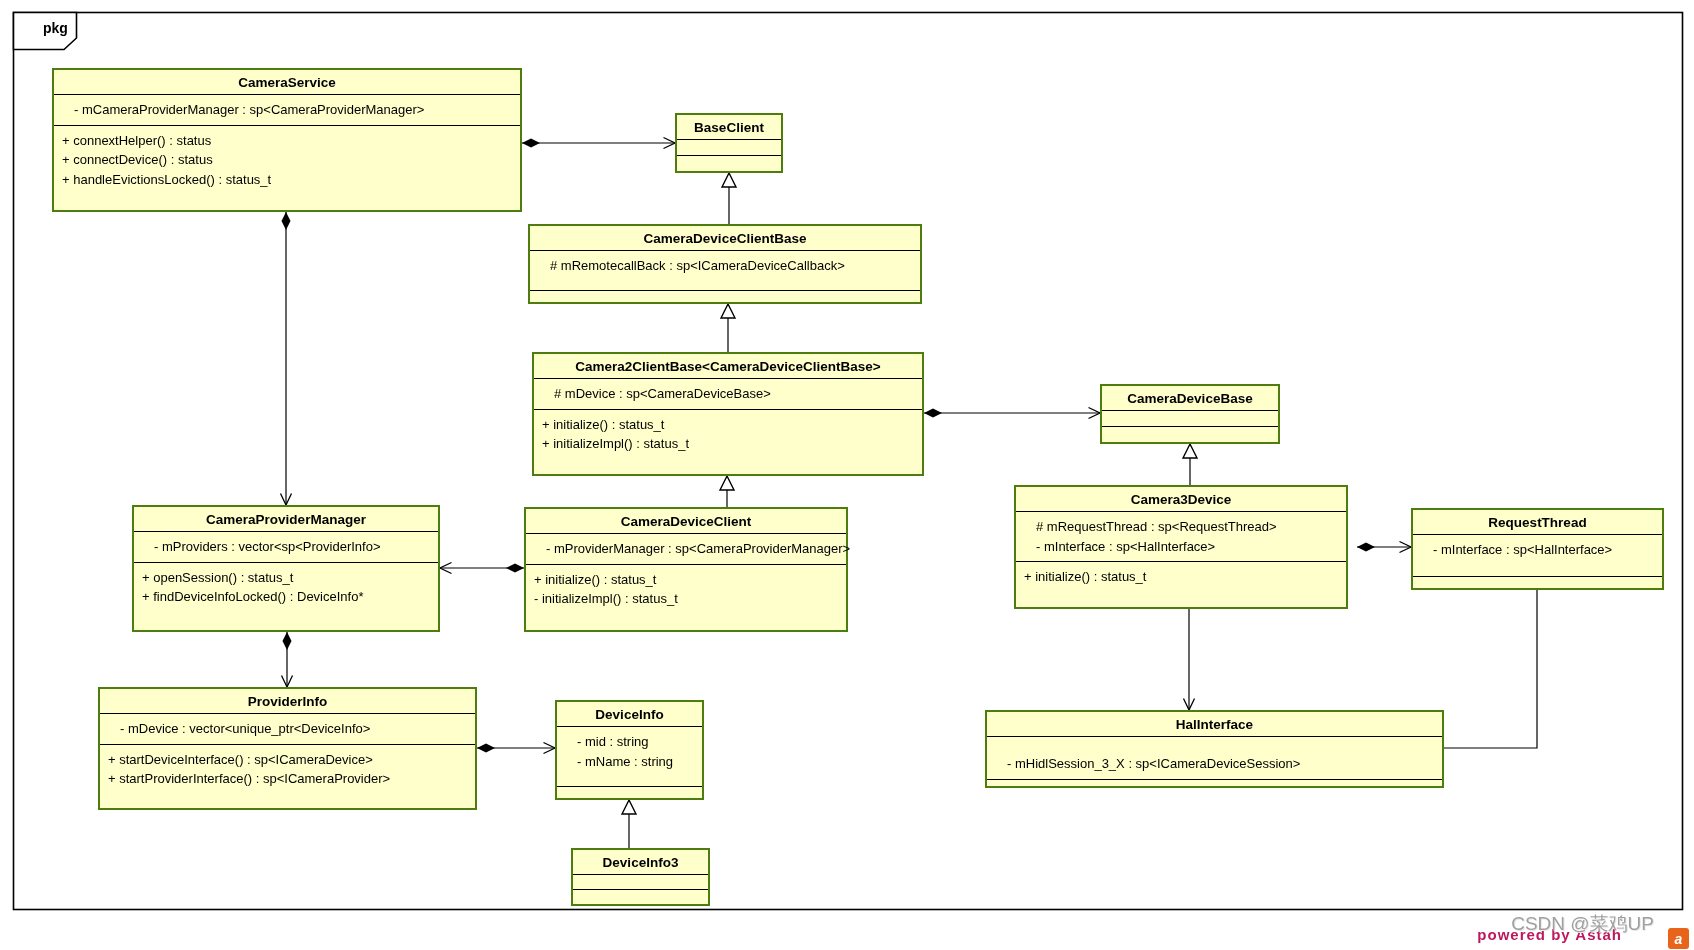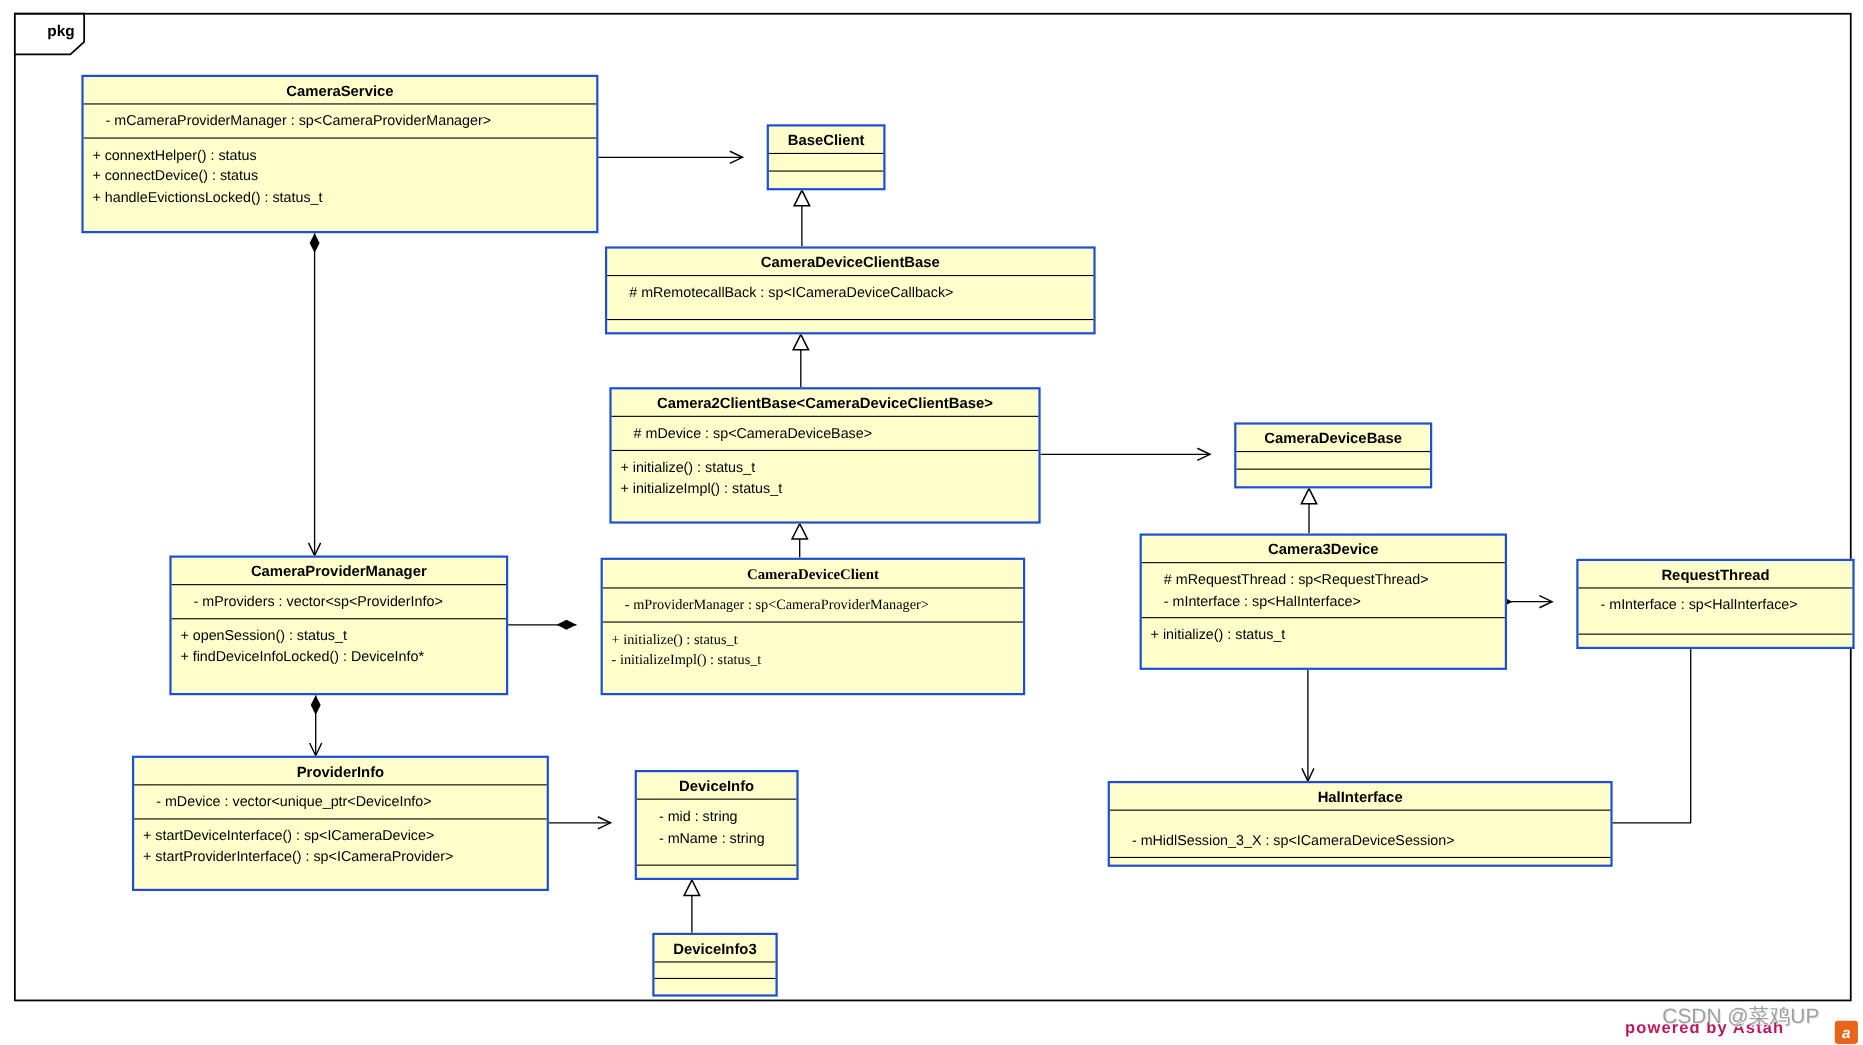--- a/index.html
+++ b/index.html
@@ -4,21 +4,21 @@
 <style>
   html,body{margin:0;padding:0;background:#ffffff;}
   #stage{
     position:relative;width:1694px;height:950px;background:#ffffff;
     font-family:"Liberation Sans",sans-serif;overflow:hidden;
   }
   #overlay-svg{position:absolute;left:0;top:0;}
   #classes-layer{position:absolute;left:0;top:0;width:1694px;height:950px;}
   .uml-class{
     position:absolute;box-sizing:border-box;background:#FFFFCC;
-    border:2px solid #1d4ed8;display:flex;flex-direction:column;margin-left:22px;
+    border:2px solid #4d7c0f;display:flex;flex-direction:column;
   }
   .uml-title{
     font-size:13.5px;font-weight:bold;text-align:center;
     padding:5px 4px 4px 4px;border-bottom:1px solid #000;white-space:nowrap;
     flex:0 0 auto;
   }
   .uml-comp{padding:5px 8px;font-size:13px;line-height:1.5;flex:0 0 auto;}
   .uml-attrs{border-bottom:1px solid #000;padding-left:20px;}
   .uml-comp.empty{padding:0;min-height:11px;}
   .uml-comp.grow{flex:1 1 auto;}
@@ -92,21 +92,21 @@
           <div class="uml-member">+ connextHelper() : status</div>
           <div class="uml-member">+ connectDevice() : status</div>
           <div class="uml-member">+ handleEvictionsLocked() : status_t</div>
         </div>
       </div>
       <div class="uml-class" style="left: 675px; top: 113px; width: 108px; height: 60px;">
         <div class="uml-title">BaseClient</div>
         <div class="uml-comp uml-attrs empty grow"></div>
         <div class="uml-comp uml-methods empty grow"></div>
       </div>
-      <div class="uml-class" style="left: 528px; top: 224px; width: 446px; height: 80px;">
+      <div class="uml-class" style="left: 528px; top: 224px; width: 394px; height: 80px;">
         <div class="uml-title">CameraDeviceClientBase</div>
         <div class="uml-comp uml-attrs grow">
           <div class="uml-member"># mRemotecallBack : sp&lt;ICameraDeviceCallback&gt;</div>
         </div>
         <div class="uml-comp uml-methods empty"></div>
       </div>
       <div class="uml-class" style="left: 532px; top: 352px; width: 392px; height: 124px;">
         <div class="uml-title">Camera2ClientBase&lt;CameraDeviceClientBase&gt;</div>
         <div class="uml-comp uml-attrs">
           <div class="uml-member"># mDevice : sp&lt;CameraDeviceBase&gt;</div>
@@ -148,21 +148,21 @@
       <div class="uml-class" style="left: 132px; top: 505px; width: 308px; height: 127px;">
         <div class="uml-title">CameraProviderManager</div>
         <div class="uml-comp uml-attrs">
           <div class="uml-member">- mProviders : vector&lt;sp&lt;ProviderInfo&gt;</div>
         </div>
         <div class="uml-comp uml-methods grow">
           <div class="uml-member">+ openSession() : status_t</div>
           <div class="uml-member">+ findDeviceInfoLocked() : DeviceInfo*</div>
         </div>
       </div>
-      <div class="uml-class" style="left: 524px; top: 507px; width: 386px; height: 125px; font-family: Liberation Serif, serif;">
+      <div class="uml-class" style="left: 524px; top: 507px; width: 324px; height: 125px;">
         <div class="uml-title">CameraDeviceClient</div>
         <div class="uml-comp uml-attrs">
           <div class="uml-member">- mProviderManager : sp&lt;CameraProviderManager&gt;</div>
         </div>
         <div class="uml-comp uml-methods grow">
           <div class="uml-member">+ initialize() : status_t</div>
           <div class="uml-member">- initializeImpl() : status_t</div>
         </div>
       </div>
       <div class="uml-class" style="left: 98px; top: 687px; width: 379px; height: 123px;">
@@ -176,21 +176,21 @@
         </div>
       </div>
       <div class="uml-class" style="left: 555px; top: 700px; width: 149px; height: 100px;">
         <div class="uml-title">DeviceInfo</div>
         <div class="uml-comp uml-attrs grow">
           <div class="uml-member">- mid : string</div>
           <div class="uml-member">- mName : string</div>
         </div>
         <div class="uml-comp uml-methods empty"></div>
       </div>
-      <div class="uml-class" style="left: 571px; top: 848px; width: 114px; height: 58px;">
+      <div class="uml-class" style="left: 571px; top: 848px; width: 139px; height: 58px;">
         <div class="uml-title">DeviceInfo3</div>
         <div class="uml-comp uml-attrs empty grow"></div>
         <div class="uml-comp uml-methods empty grow"></div>
       </div>
     </div>
 
   <div id="wm-powered">powered by Astah</div>
   <div id="wm-main">CSDN @菜鸡UP</div>
   <div id="wm-badge"></div>
 

